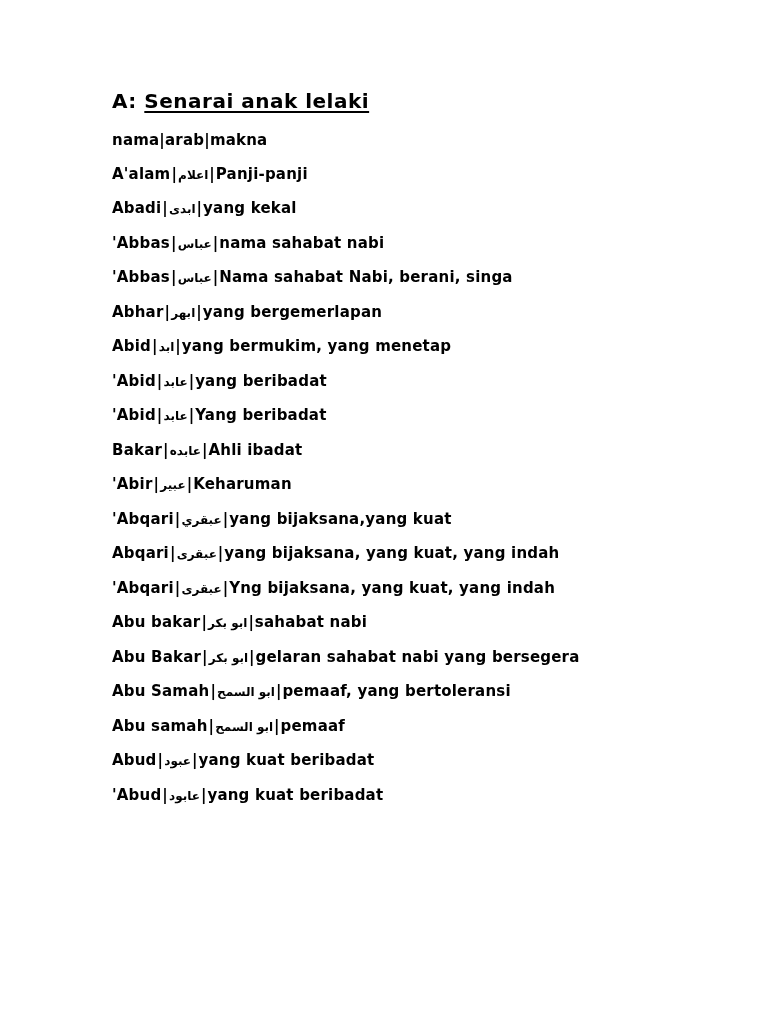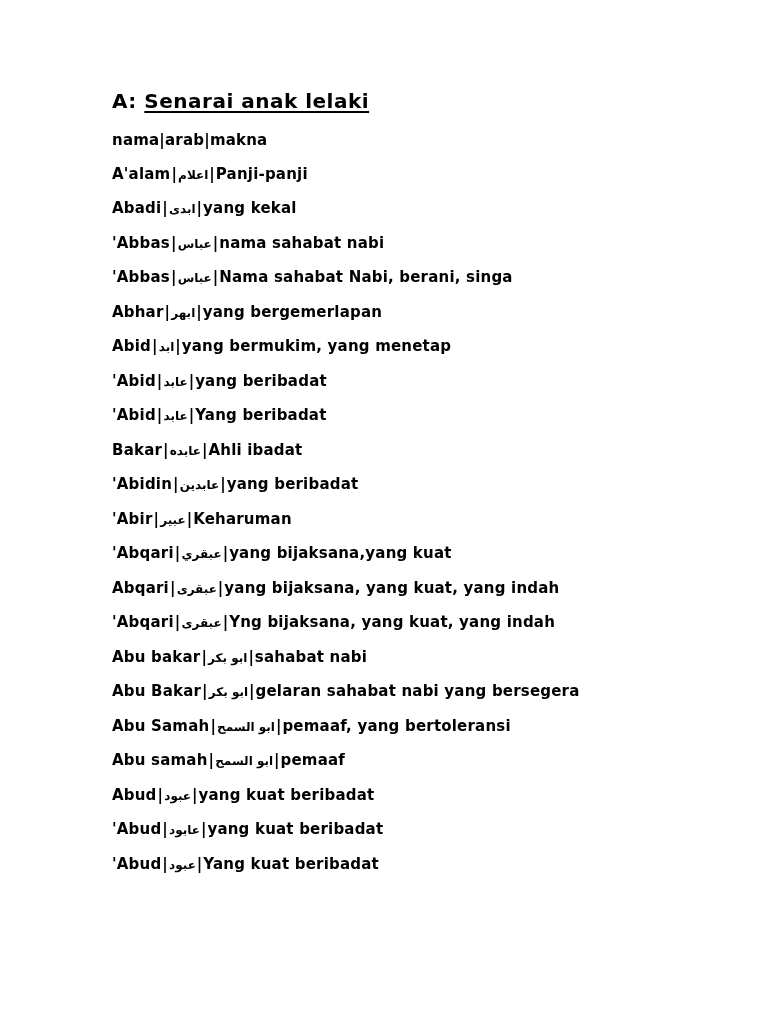--- a/index.html
+++ b/index.html
@@ -59,27 +59,25 @@
     <div id="rows">
         <p class="row"><span class="latin">A'alam</span><span class="sep">|</span><span class="arabic">اعلام</span><span class="sep">|</span><span class="latin">Panji-panji</span></p>
         <p class="row"><span class="latin">Abadi</span><span class="sep">|</span><span class="arabic">ابدى</span><span class="sep">|</span><span class="latin">yang kekal</span></p>
         <p class="row"><span class="latin">'Abbas</span><span class="sep">|</span><span class="arabic">عباس</span><span class="sep">|</span><span class="latin">nama sahabat nabi</span></p>
         <p class="row"><span class="latin">'Abbas</span><span class="sep">|</span><span class="arabic">عباس</span><span class="sep">|</span><span class="latin">Nama sahabat Nabi, berani, singa</span></p>
         <p class="row"><span class="latin">Abhar</span><span class="sep">|</span><span class="arabic">ابهر</span><span class="sep">|</span><span class="latin">yang bergemerlapan</span></p>
         <p class="row"><span class="latin">Abid</span><span class="sep">|</span><span class="arabic">ابد</span><span class="sep">|</span><span class="latin">yang bermukim, yang menetap</span></p>
         <p class="row"><span class="latin">'Abid</span><span class="sep">|</span><span class="arabic">عابد</span><span class="sep">|</span><span class="latin">yang beribadat</span></p>
         <p class="row"><span class="latin">'Abid</span><span class="sep">|</span><span class="arabic">عابد</span><span class="sep">|</span><span class="latin">Yang beribadat</span></p>
         <p class="row"><span class="latin">Bakar</span><span class="sep">|</span><span class="arabic">عابده</span><span class="sep">|</span><span class="latin">Ahli ibadat</span></p>
-        <p class="row"><span class="latin">'Abidin</span><span class="sep">|</span><span class="arabic">عابدين</span><span class="sep">|</span><span class="latin">yang beribadat</span></p>
         <p class="row"><span class="latin">'Abir</span><span class="sep">|</span><span class="arabic">عبير</span><span class="sep">|</span><span class="latin">Keharuman</span></p>
         <p class="row"><span class="latin">'Abqari</span><span class="sep">|</span><span class="arabic">عبقري</span><span class="sep">|</span><span class="latin">yang bijaksana,yang kuat</span></p>
         <p class="row"><span class="latin">Abqari</span><span class="sep">|</span><span class="arabic">عبقرى</span><span class="sep">|</span><span class="latin">yang bijaksana, yang kuat, yang indah</span></p>
         <p class="row"><span class="latin">'Abqari</span><span class="sep">|</span><span class="arabic">عبقرى</span><span class="sep">|</span><span class="latin">Yng bijaksana, yang kuat, yang indah</span></p>
         <p class="row"><span class="latin">Abu bakar</span><span class="sep">|</span><span class="arabic">ابو بكر</span><span class="sep">|</span><span class="latin">sahabat nabi</span></p>
         <p class="row"><span class="latin">Abu Bakar</span><span class="sep">|</span><span class="arabic">ابو بكر</span><span class="sep">|</span><span class="latin">gelaran sahabat nabi yang bersegera</span></p>
         <p class="row"><span class="latin">Abu Samah</span><span class="sep">|</span><span class="arabic">ابو السمح</span><span class="sep">|</span><span class="latin">pemaaf, yang bertoleransi</span></p>
         <p class="row"><span class="latin">Abu samah</span><span class="sep">|</span><span class="arabic">ابو السمح</span><span class="sep">|</span><span class="latin">pemaaf</span></p>
         <p class="row"><span class="latin">Abud</span><span class="sep">|</span><span class="arabic">عبود</span><span class="sep">|</span><span class="latin">yang kuat beribadat</span></p>
         <p class="row"><span class="latin">'Abud</span><span class="sep">|</span><span class="arabic">عابود</span><span class="sep">|</span><span class="latin">yang kuat beribadat</span></p>
-        <p class="row"><span class="latin">'Abud</span><span class="sep">|</span><span class="arabic">عبود</span><span class="sep">|</span><span class="latin">Yang kuat beribadat</span></p>
       </div>
   </div>
 </div>
 
 </body></html>

